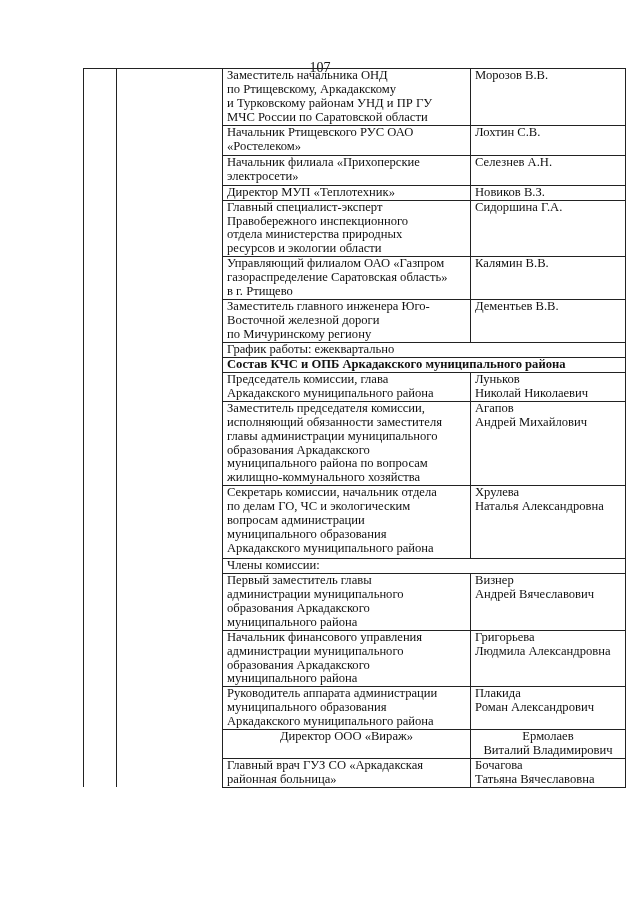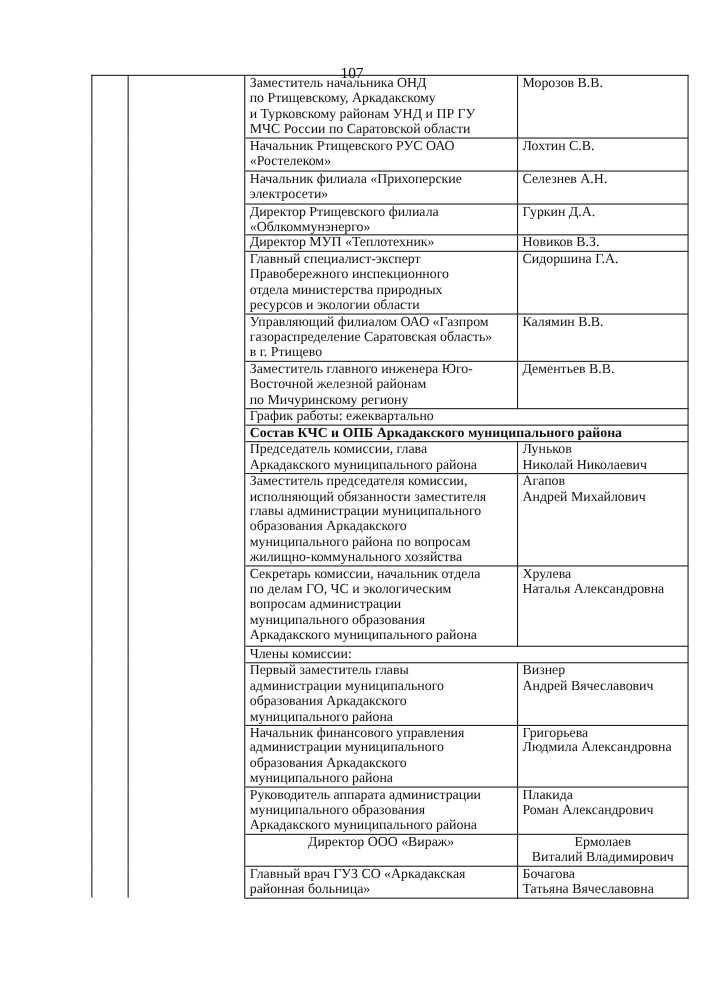--- a/index.html
+++ b/index.html
@@ -43,27 +43,20 @@
 «Ростелеком»</td>
         <td>Лохтин С.В.</td>
       </tr>
       <tr style="height: 30px;">
         <td class="blank"></td>
         <td class="blank"></td>
         <td>Начальник филиала «Прихоперские
 электросети»</td>
         <td>Селезнев А.Н.</td>
       </tr>
-      <tr style="height: 27px;">
-        <td class="blank"></td>
-        <td class="blank"></td>
-        <td>Директор Ртищевского филиала
-«Облкоммунэнерго»</td>
-        <td>Гуркин Д.А.</td>
-      </tr>
       <tr style="height: 15px;">
         <td class="blank"></td>
         <td class="blank"></td>
         <td>Директор МУП «Теплотехник»</td>
         <td>Новиков В.З.</td>
       </tr>
       <tr style="height: 55px;">
         <td class="blank"></td>
         <td class="blank"></td>
         <td>Главный специалист-эксперт
@@ -77,21 +70,21 @@
         <td class="blank"></td>
         <td>Управляющий филиалом ОАО «Газпром
 газораспределение Саратовская область»
 в г. Ртищево</td>
         <td>Калямин В.В.</td>
       </tr>
       <tr style="height: 43px;">
         <td class="blank"></td>
         <td class="blank"></td>
         <td>Заместитель главного инженера Юго-
-Восточной железной районам
+Восточной железной дороги
 по Мичуринскому региону</td>
         <td>Дементьев В.В.</td>
       </tr>
       <tr style="height: 15px;">
         <td class="blank"></td>
         <td class="blank"></td>
         <td colspan="2">График работы: ежеквартально</td>
       </tr>
       <tr style="height: 15px;">
         <td class="blank"></td>

